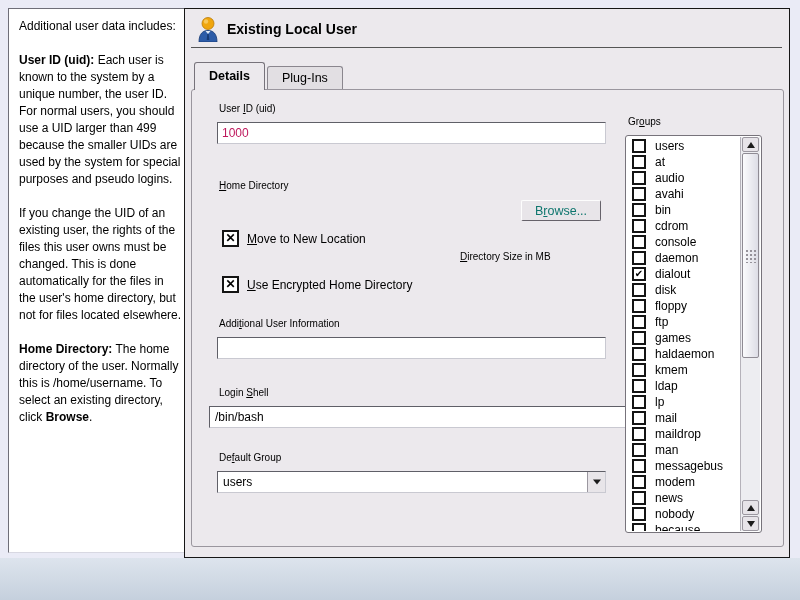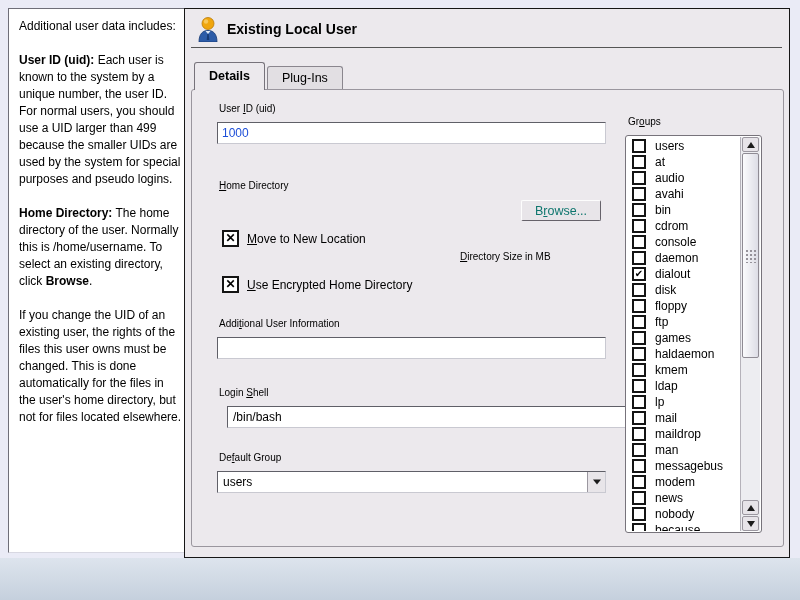--- a/index.html
+++ b/index.html
@@ -36,21 +36,21 @@
   .tab{height:22px;line-height:22px;padding:0 14px;background:#e2dfe3;border:1px solid #8a868e;
     border-bottom:none;border-radius:3px 3px 0 0;font-size:12.5px;margin-right:2px;cursor:default;}
   .tab.active{height:27px;line-height:27px;background:#ece9ed;position:relative;z-index:2;
     margin-bottom:-1px;border-color:#77737b;font-weight:bold;}
 
   .content-box{position:absolute;left:6px;top:80px;width:593px;height:458px;background:#ece9ed;
     border:1px solid #9a969e;border-radius:3px;box-sizing:border-box;}
 
   .flabel{position:absolute;font-size:10px;white-space:nowrap;}
   .tinput{position:absolute;height:22px;background:#fff;border:1px solid;border-color:#5f5f67 #c9c9d1 #c9c9d1 #5f5f67;
-    box-sizing:border-box;font-family:"Liberation Sans",sans-serif;font-size:12px;padding:0 4px;color:#1d4ed8;outline:none;}
+    box-sizing:border-box;font-family:"Liberation Sans",sans-serif;font-size:12px;padding:0 4px;color:#be185d;outline:none;}
   .btn{background:#e8e5e9;border:1px solid;border-color:#fdfdfd #66626a #66626a #fdfdfd;
     border-radius:2px;font-family:"Liberation Sans",sans-serif;font-size:12.5px;color:#0f766e;cursor:default;}
 
   .chkrow{position:absolute;display:flex;align-items:center;gap:8px;font-size:12px;}
   .chk{width:13px;height:13px;background:#fff;border:2px solid #141414;box-sizing:content-box;
     display:flex;align-items:center;justify-content:center;font-size:12px;font-weight:bold;line-height:13px;}
 
   .spin{position:absolute;height:22px;background:#fff;border:1px solid;border-color:#5f5f67 #c9c9d1 #c9c9d1 #5f5f67;box-sizing:border-box;}
   .spin .val{position:absolute;left:4px;top:3px;font-size:12px;}
   .spin .btns{position:absolute;right:0;top:0;bottom:0;width:16px;border-left:1px solid #9b97a0;background:#e8e5e9;}
@@ -78,22 +78,22 @@
 </style>
 </head>
 <body>
 
 <div class="screen">
 
   <div class="help-panel">
     <div class="help-text">
         <p><span>Additional user data includes:</span></p>
         <p><b>User ID (uid):</b><span> Each user is known to the system by a unique number, the user ID. For normal users, you should use a UID larger than 499 because the smaller UIDs are used by the system for special purposes and pseudo logins.</span></p>
+        <p><span>If you change the UID of an existing user, the rights of the files this user owns must be changed. This is done automatically for the files in the user's home directory, but not for files located elsewhere.</span></p>
         <p><b>Home Directory:</b><span> The home directory of the user. Normally this is /home/username. To select an existing directory, click </span><b>Browse</b><span>.</span></p>
-        <p><span>If you change the UID of an existing user, the rights of the files this user owns must be changed. This is done automatically for the files in the user's home directory, but not for files located elsewhere.</span></p>
       </div>
     <div class="vscroll">
       <div class="sb-btn" style="top:0;">
           <span class="tri up"></span>
         </div>
       <div class="sb-thumb" style="top:16px;height:400px;">
           <span class="grip"></span>
         </div>
       <div class="sb-btn" style="bottom:16px;">
           <span class="tri up"></span>
@@ -139,21 +139,21 @@
       <div class="chkrow" style="left:30px;top:186px;">
         <span class="chk">✕</span>
         <span><u>U</u>se Encrypted Home Directory</span>
       </div>
 
 
       <div class="flabel" style="left:27px;top:228px;">Addi<u>t</u>ional User Information</div>
       <input class="tinput" style="left: 25px; top: 247px; width: 389px;" value="">
 
       <div class="flabel" style="left:27px;top:297px;">Login <u>S</u>hell</div>
-      <div class="combo" style="left:35px;top:316px;width:461px;">
+      <div class="combo" style="left:17px;top:316px;width:461px;">
         <span class="val">/bin/bash</span>
         <span class="cbtn">
             <span class="tri down"></span>
           </span>
       </div>
 
       <div class="flabel" style="left:27px;top:362px;">De<u>f</u>ault Group</div>
       <div class="combo" style="left:25px;top:381px;width:389px;">
         <span class="val">users</span>
         <span class="cbtn">

